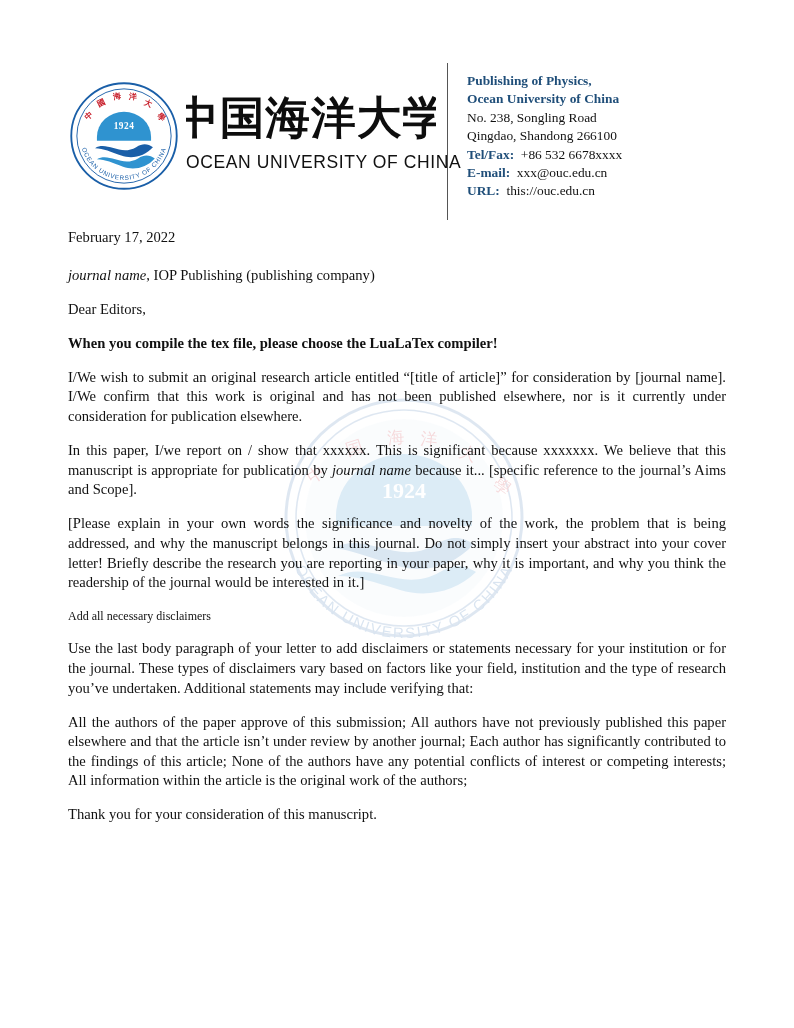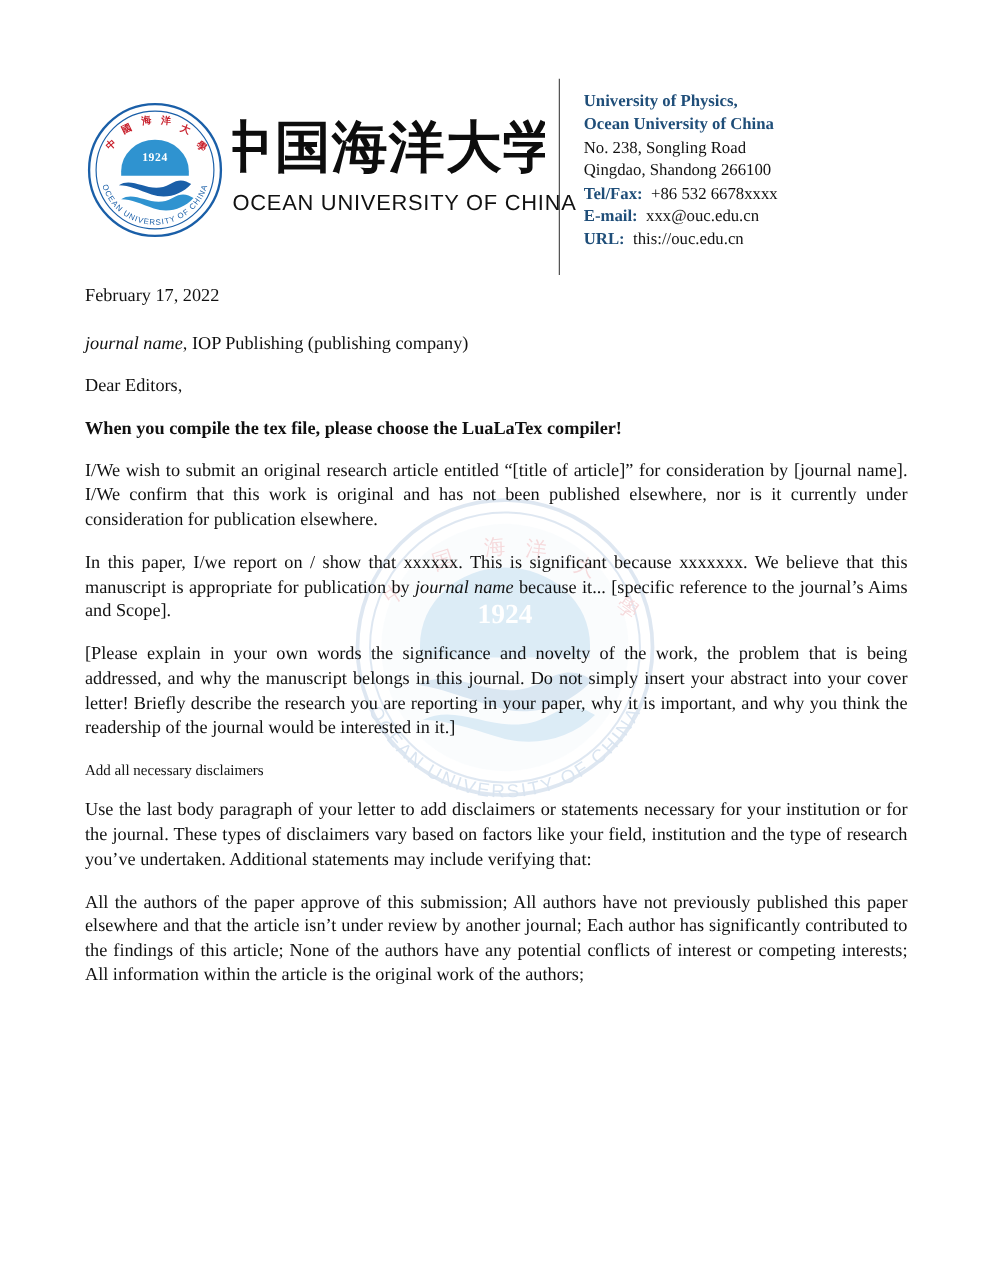--- a/index.html
+++ b/index.html
@@ -186,21 +186,21 @@
     <div id="wordmark">
       <svg id="cn-name" viewBox="0 0 250 70" width="250" height="68" xmlns="http://www.w3.org/2000/svg">
         <text x="125" y="52" text-anchor="middle" fill="#0d0d0d" font-family="'DejaVu Sans', sans-serif" font-size="46" font-weight="bold" letter-spacing="1">中国海洋大学</text>
       </svg>
       <div id="en-name">OCEAN  UNIVERSITY  OF  CHINA</div>
     </div>
 
     <div id="divider"></div>
 
     <div id="contact">
-      <div class="line blue-b">University of Physics,</div>
+      <div class="line blue-b">Publishing of Physics,</div>
       <div class="line blue-b">Ocean University of China</div>
       <div class="line">No. 238, Songling Road</div>
       <div class="line">Qingdao, Shandong 266100</div>
       <div class="line"><span class="blue-b">Tel/Fax</span><span class="blue-b">:</span>&nbsp;
         <span class="plain">+86 532 6678xxxx</span></div>
       <div class="line"><span class="blue-b">E-mail</span><span class="blue-b">:</span>&nbsp;
         <span class="plain">xxx@ouc.edu.cn</span></div>
       <div class="line"><span class="blue-b">URL</span><span class="blue-b">:</span>&nbsp;
         <span class="plain">this://ouc.edu.cn</span></div>
     </div>
@@ -221,16 +221,17 @@
     <p><span>In this paper, I/we report on / show that xxxxxx. This is significant because xxxxxxx. We believe that this manuscript is appropriate for publication by </span><span class="i">journal name</span><span> because it... [specific reference to the journal’s Aims and Scope].</span></p>
 
     <p>[Please explain in your own words the significance and novelty of the work, the problem that is being addressed, and why the manuscript belongs in this journal. Do not simply insert your abstract into your cover letter! Briefly describe the research you are reporting in your paper, why it is important, and why you think the readership of the journal would be interested in it.]</p>
 
     <h3 class="subhead">Add all necessary disclaimers</h3>
 
     <p>Use the last body paragraph of your letter to add disclaimers or statements necessary for your institution or for the journal. These types of disclaimers vary based on factors like your field, institution and the type of research you’ve undertaken. Additional statements may include verifying that:</p>
 
     <p>All the authors of the paper approve of this submission; All authors have not previously published this paper elsewhere and that the article isn’t under review by another journal; Each author has significantly contributed to the findings of this article; None of the authors have any potential conflicts of interest or competing interests; All information within the article is the original work of the authors;</p>
 
+    <p class="nojust">Thank you for your consideration of this manuscript.</p>
 
   </div>
 
 </div>
 
 </body></html>

